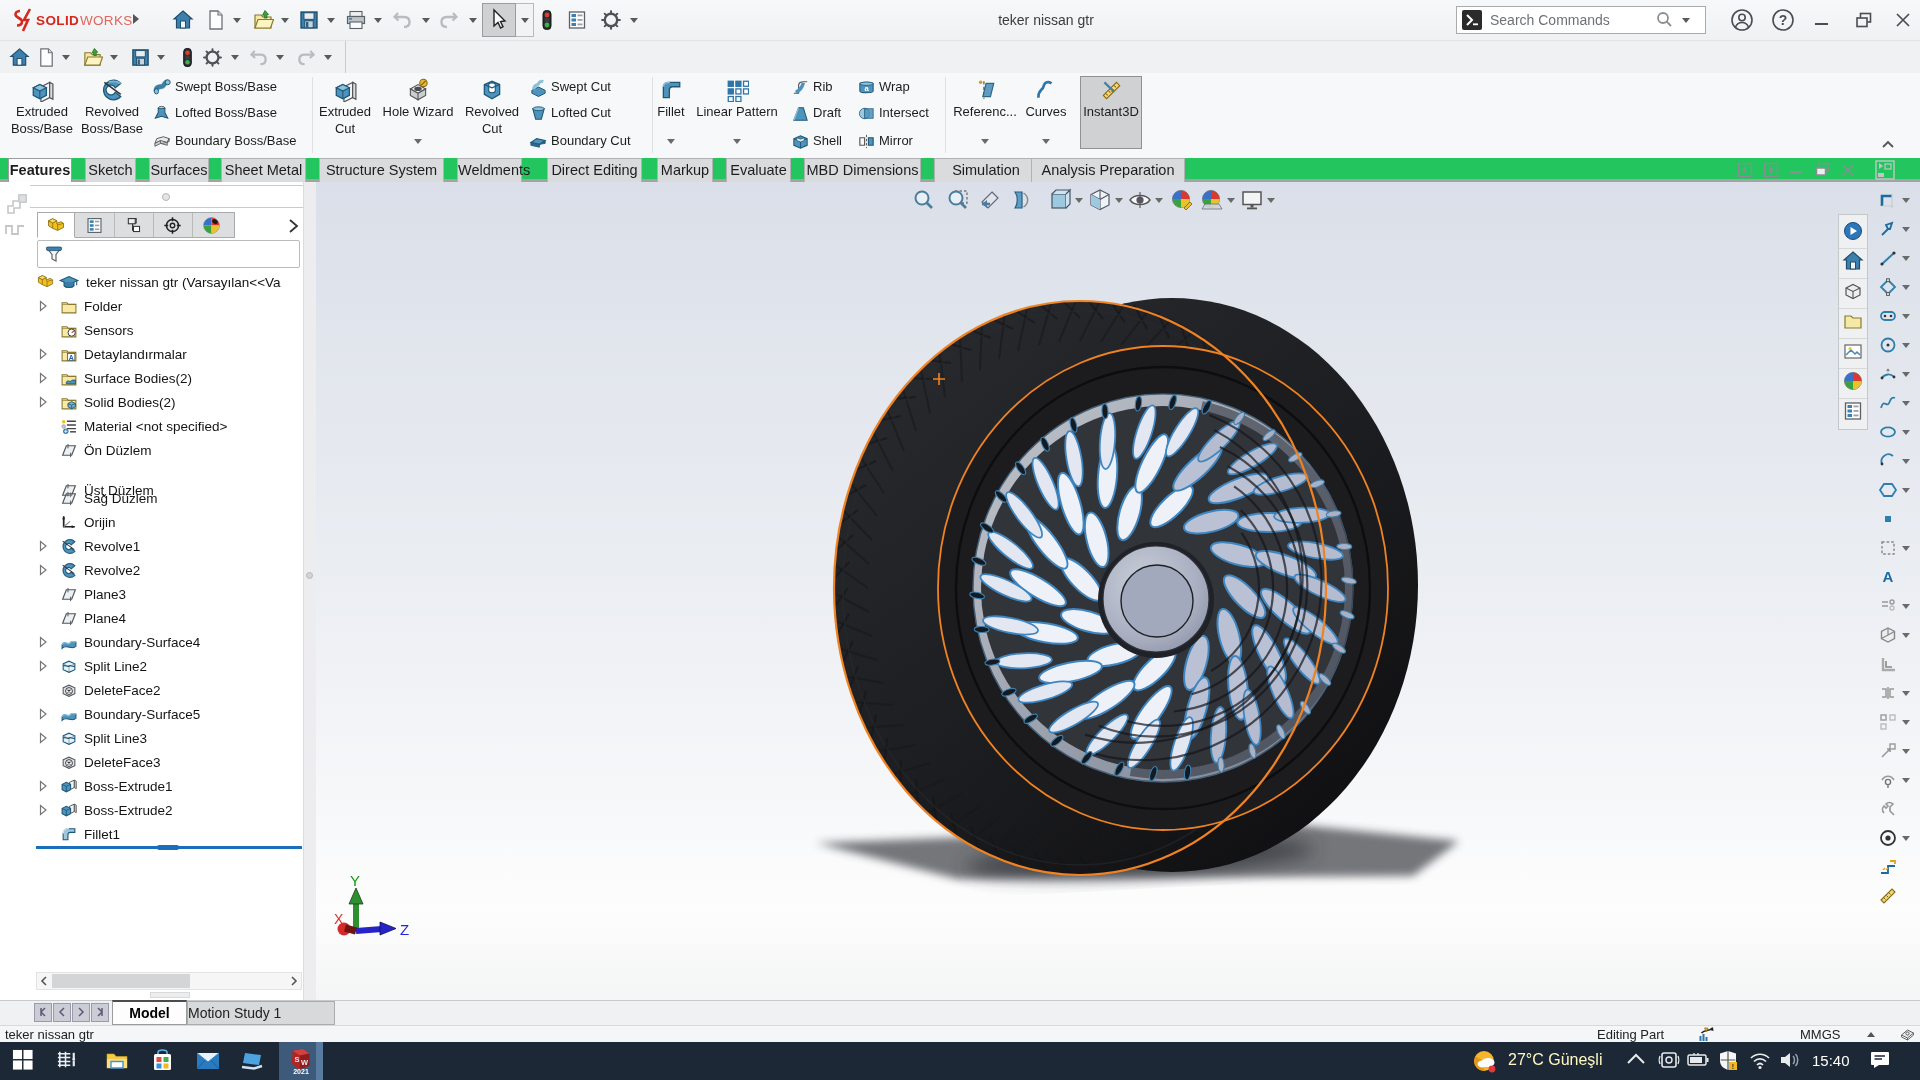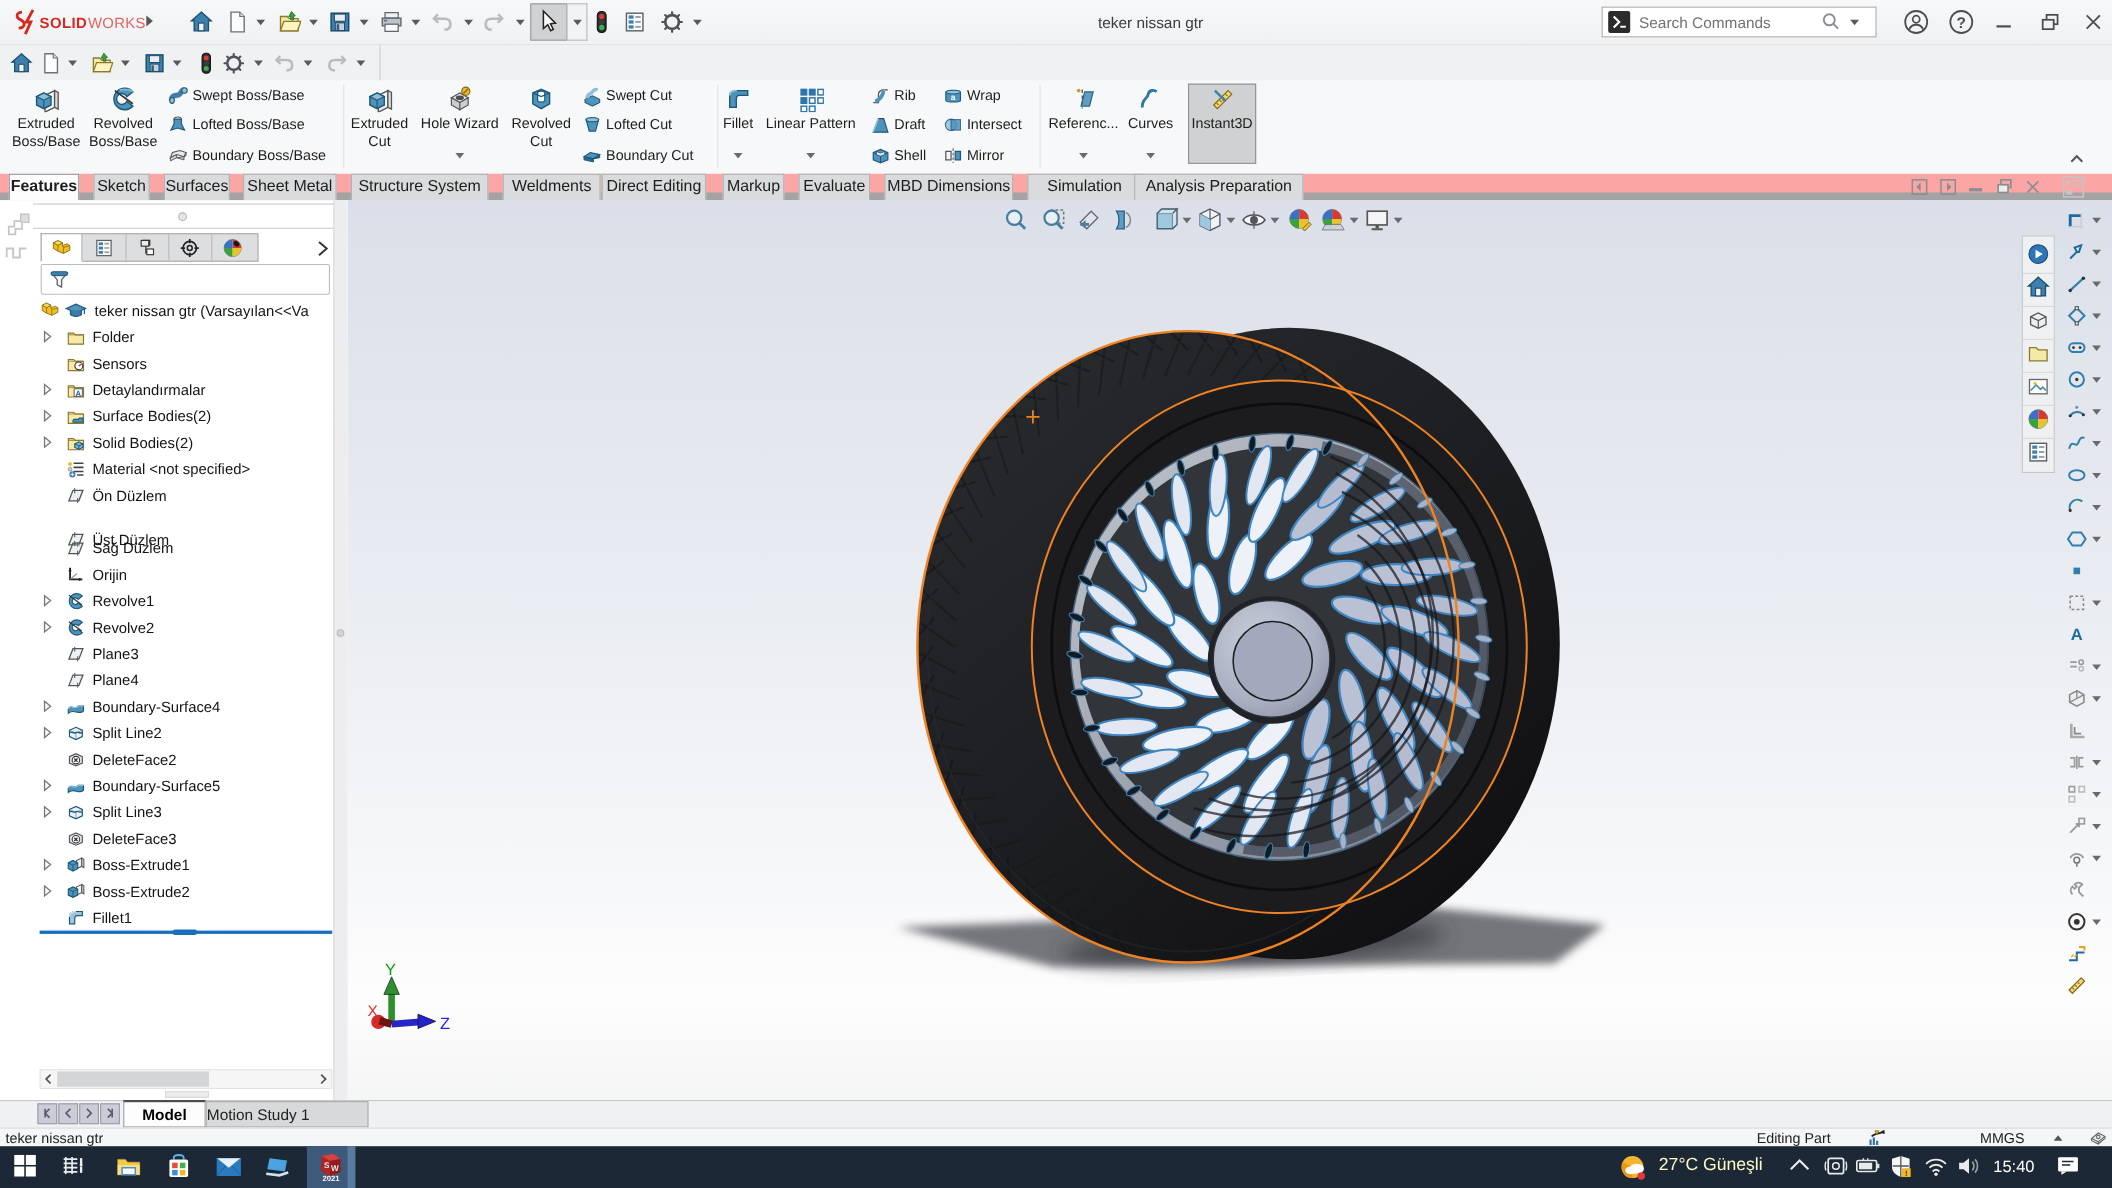--- a/index.html
+++ b/index.html
@@ -1,21 +1,21 @@
 <!DOCTYPE html>
 <html><head><meta charset="utf-8">
 <style>
 *{margin:0;padding:0;box-sizing:border-box;}
 html,body{width:1920px;height:1080px;overflow:hidden;font-family:"Liberation Sans",sans-serif;}
 .abs{position:absolute;}
 #app{position:relative;width:1920px;height:1080px;background:#f2f3f4;}
 #titlebar{left:0;top:0;width:1920px;height:40px;background:linear-gradient(#f7f8f9,#f0f1f2);}
 #quickbar{left:0;top:40px;width:1920px;height:33px;background:#f0f1f2;border-top:1px solid #e2e3e4;}
 #ribbon{left:0;top:73px;width:1920px;height:85px;background:#f7f8f9;}
-#tabrow{left:0;top:158px;width:1920px;height:24px;background:#fca5a5;border-bottom:7px solid #a3a3a3;}
+#tabrow{left:0;top:158px;width:1920px;height:24px;background:#22c55e;border-bottom:3px solid #a3a3a3;}
 .rtab{position:absolute;top:0;height:24px;line-height:23px;text-align:center;font-size:14.5px;color:#1d1d1d;background:#d9dbdc;border:1px solid #b0b2b4;border-bottom:none;}
 .rtab.act{background:#fdfdfd;font-weight:bold;border-color:#9a9c9e;}
 #main{left:0;top:182px;width:1920px;height:843px;}
 #viewport{left:316px;top:0;width:1604px;height:843px;background:linear-gradient(#dadfe9 0%,#e1e5ec 18%,#eaedf2 45%,#f6f7f9 72%,#fdfdfd 86%,#f2f3f4 100%);}
 #lpanel{left:0;top:0;width:316px;height:843px;background:#ffffff;}
 .tree-row{position:absolute;left:0;width:300px;height:24px;font-size:13.5px;color:#141414;white-space:nowrap;}
 .tree-row .lbl{position:absolute;left:84px;top:4px;}
 #statusbar{left:0;top:1025px;width:1920px;height:17px;background:#f5f6f7;border-top:1px solid #d8d9da;font-size:13px;color:#222;}
 #taskbar{left:0;top:1042px;width:1920px;height:38px;background:#1d2836;}
 .sep-v{position:absolute;top:4px;height:76px;width:1px;background:#e0e1e2;}
@@ -339,21 +339,21 @@
       <svg class="abs" style="left:1880px;top:64px" width="16" height="16" viewBox="0 0 16 16">
         <path d="M3 10 L8 5 L13 10" fill="none" stroke="#555" stroke-width="1.8"></path>
       </svg>
     </div>
 <div class="abs" id="tabrow">
       <div class="rtab act" style="left:8px;width:64px">Features</div>
       <div class="rtab" style="left:85px;width:51px">Sketch</div>
       <div class="rtab" style="left:149px;width:60px">Surfaces</div>
       <div class="rtab" style="left:221px;width:85px">Sheet Metal</div>
       <div class="rtab" style="left:319px;width:125px">Structure System</div>
-      <div class="rtab" style="left:457px;width:89px">Weldments</div>
+      <div class="rtab" style="left:457px;width:65px">Weldments</div>
       <div class="rtab" style="left:547px;width:95px">Direct Editing</div>
       <div class="rtab" style="left:657px;width:56px">Markup</div>
       <div class="rtab" style="left:726px;width:65px">Evaluate</div>
       <div class="rtab" style="left:804px;width:117px">MBD Dimensions</div>
       <div class="rtab" style="left:934px;width:104px">Simulation</div>
       <div class="rtab" style="left:1031px;width:154px">Analysis Preparation</div>
       <svg class="abs" style="left:1737px;top:4px" width="16" height="16" viewBox="0 0 16 16">
         <rect x="1.5" y="1.5" width="13" height="13" fill="none" stroke="#8a8e92" stroke-width="1.4"></rect>
         <path d="M9 4 L5 8 L9 12 Z" fill="#8a8e92"></path>
       </svg>

